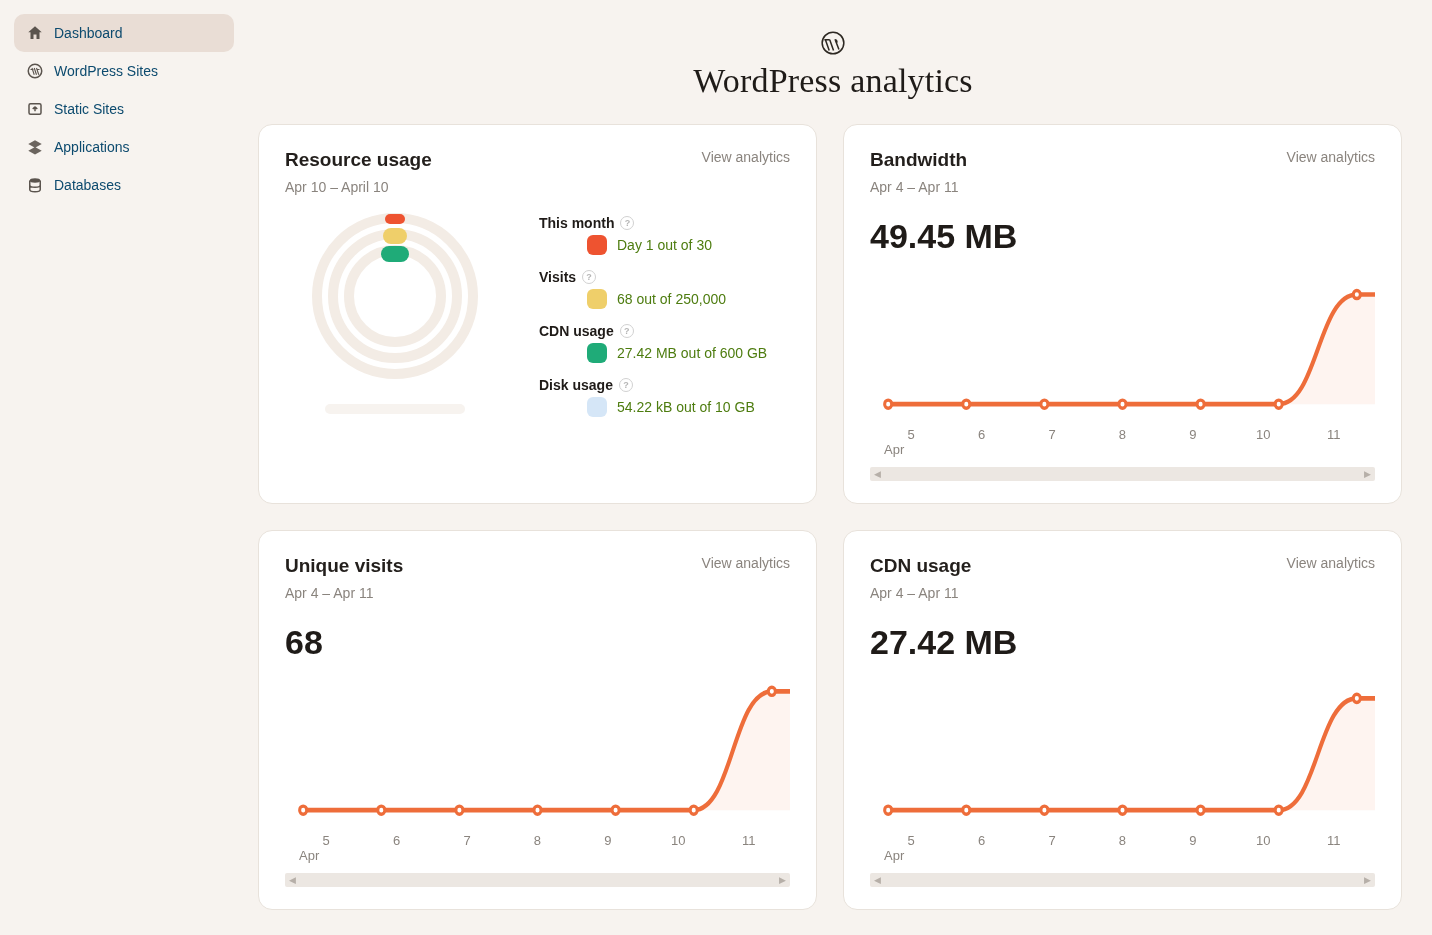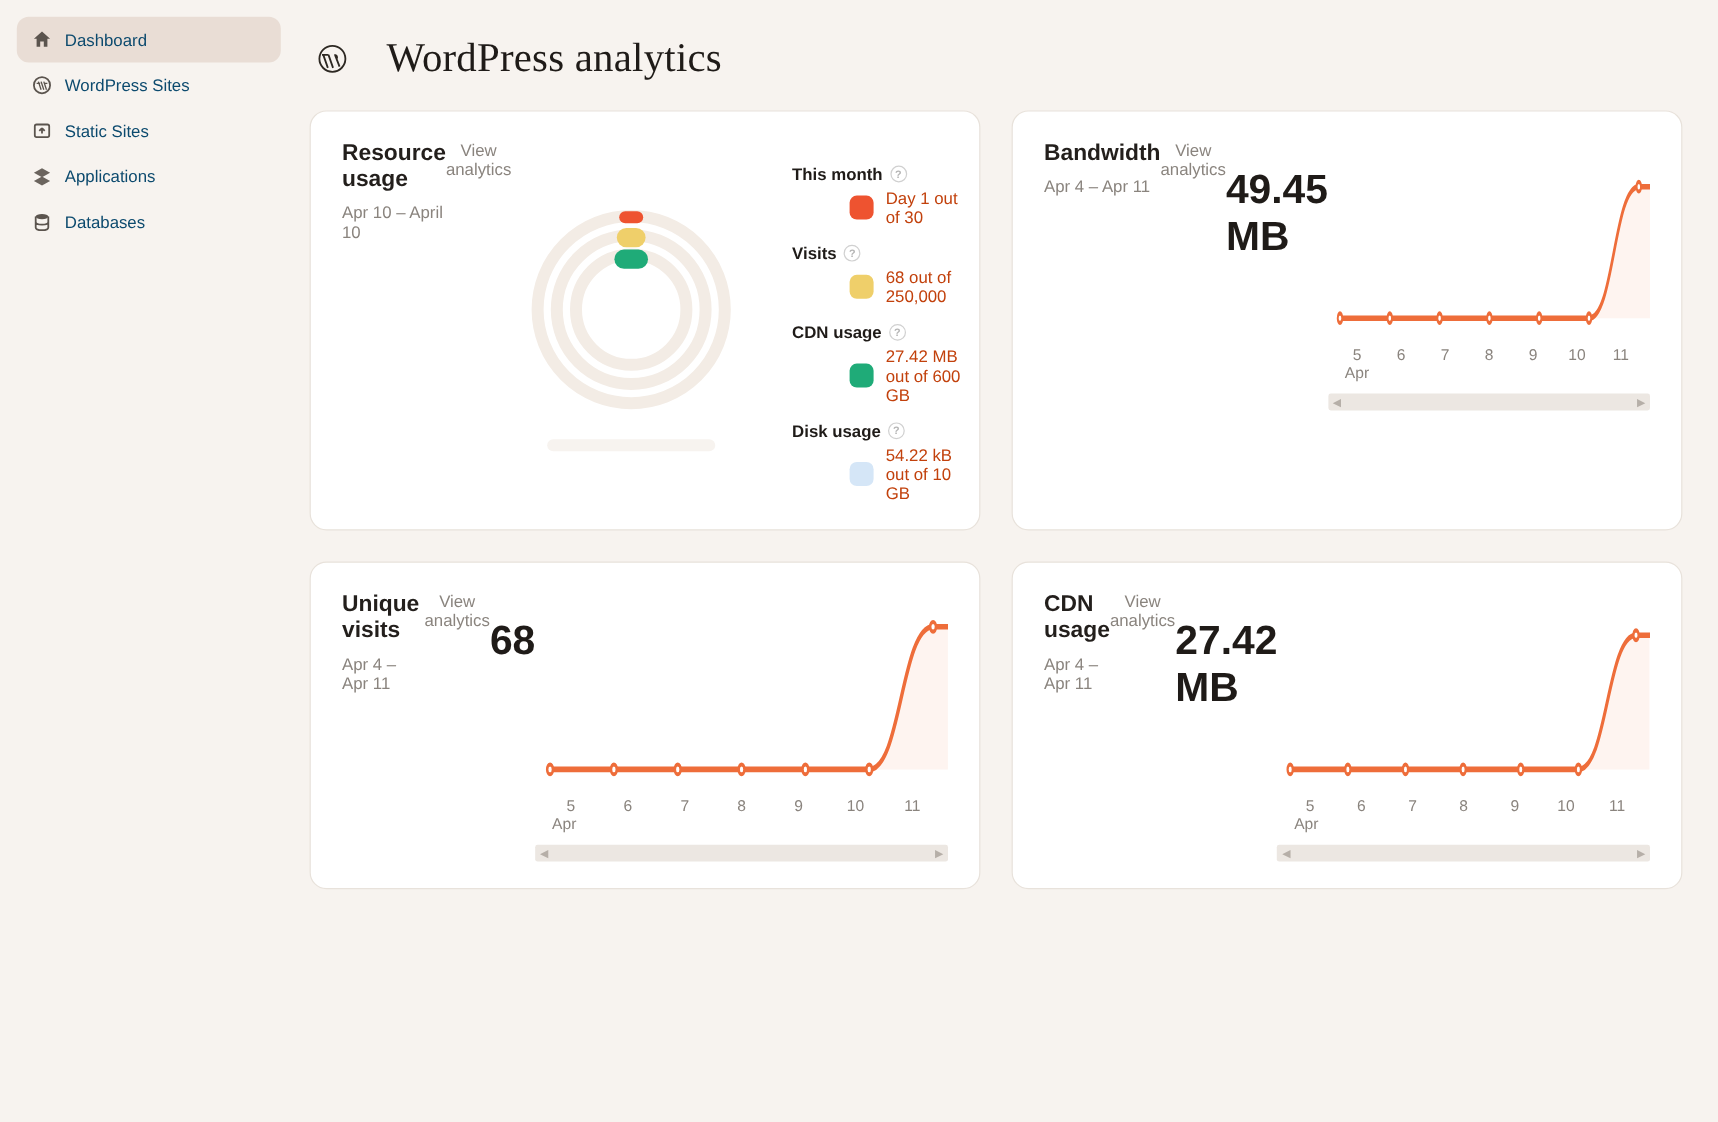--- a/index.html
+++ b/index.html
@@ -29,55 +29,56 @@
   .nav-item{
     display:flex;align-items:center;gap:10px;
     padding:10px 12px;border-radius:10px;
     color:#0c4a6e;font-weight:500;cursor:pointer;
   }
   .nav-item.active{background:var(--nav-active);}
   .nav-icon{width:18px;height:18px;color:#5b544e;flex-shrink:0;}
   
   .main{flex:1;padding:10px 30px 30px 10px;}
   .page-title{
-    display:flex;align-items:center;gap:32px;
+    display:flex;align-items:center;gap:6px;
     margin:20px 0 24px 6px;
+    flex-direction:column;
   }
   .page-title h1{
     font-family:Georgia,"Times New Roman",serif;
     font-weight:400;font-size:34px;margin:0;letter-spacing:.2px;
   }
   .wp-logo{width:26px;height:26px;color:#2d2822;}
   .cards{
     display:grid;
     grid-template-columns:repeat(2,minmax(0,1fr));
     gap:26px;
   }
   .card{
     background:var(--card);
     border:1.5px solid var(--border);
     border-radius:14px;
     padding:24px 26px 22px;
-    display:flex;flex-direction:row;
+    display:flex;flex-direction:column;
   }
   .card-head{display:flex;justify-content:space-between;align-items:flex-start;}
   .card-title{font-size:19px;font-weight:600;color:#231f1c;}
   .card-link{color:var(--muted);font-size:14px;cursor:pointer;text-align:center;}
   .card-range{color:var(--muted);font-size:14px;margin-top:8px;}
   .big-number{font-size:34px;font-weight:600;margin-top:22px;}
   
   .resource-body{display:flex;gap:34px;margin-top:18px;align-items:center;}
   .gauge{position:relative;width:220px;}
   .gauge svg{width:200px;height:200px;display:block;margin:-20px auto 0;}
   .gauge-bar{height:10px;background:var(--bg);border-radius:6px;margin:8px auto 0;width:140px;}
   .legend{display:flex;flex-direction:column;gap:14px;padding-top:2px;}
   .legend-item{}
   .legend-head{display:flex;align-items:center;gap:6px;font-weight:600;font-size:14px;}
   .help-icon{width:14px;height:14px;opacity:.55;border:1px solid #aaa;border-radius:50%;display:inline-flex;align-items:center;justify-content:center;font-size:9px;line-height:1;color:#777;}
-  .legend-val{display:flex;align-items:center;gap:10px;margin-top:4px;font-size:14px;color:#c2410c;padding-left:48px;}
+  .legend-val{display:flex;align-items:center;gap:10px;margin-top:4px;font-size:14px;color:#4d7c0f;padding-left:48px;}
   .swatch{width:20px;height:20px;border-radius:6px;flex-shrink:0;}
   
   .chart-wrap{margin-top:12px;}
   .chart{width:100%;height:150px;}
   .scroll-rail{
     height:14px;background:#ece7e2;border-radius:2px;margin-top:10px;
     display:flex;align-items:center;justify-content:space-between;padding:0 4px;color:#b6afa8;font-size:9px;
   }
   .axis{display:flex;justify-content:space-between;margin-top:6px;color:var(--muted);font-size:13px;padding:0 6px;}
   .axis .tick{text-align:center;flex:1;}

